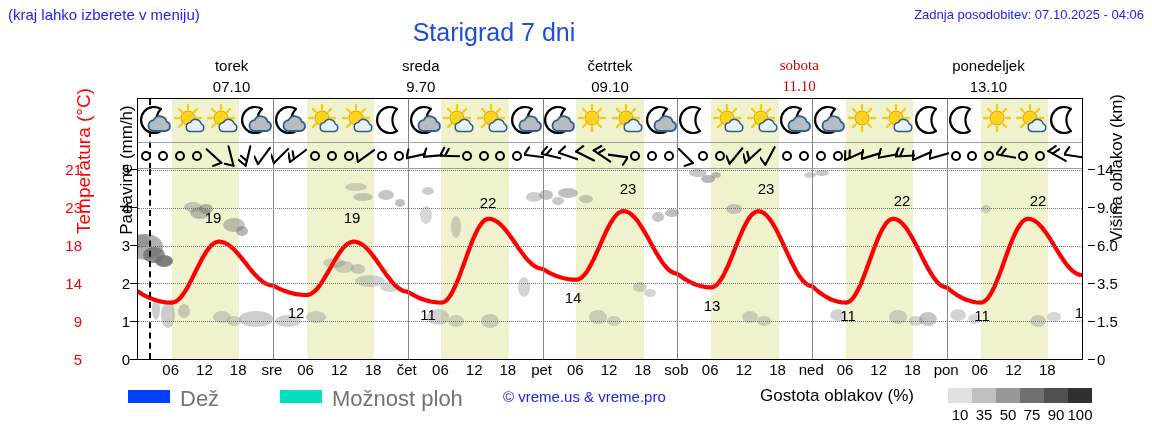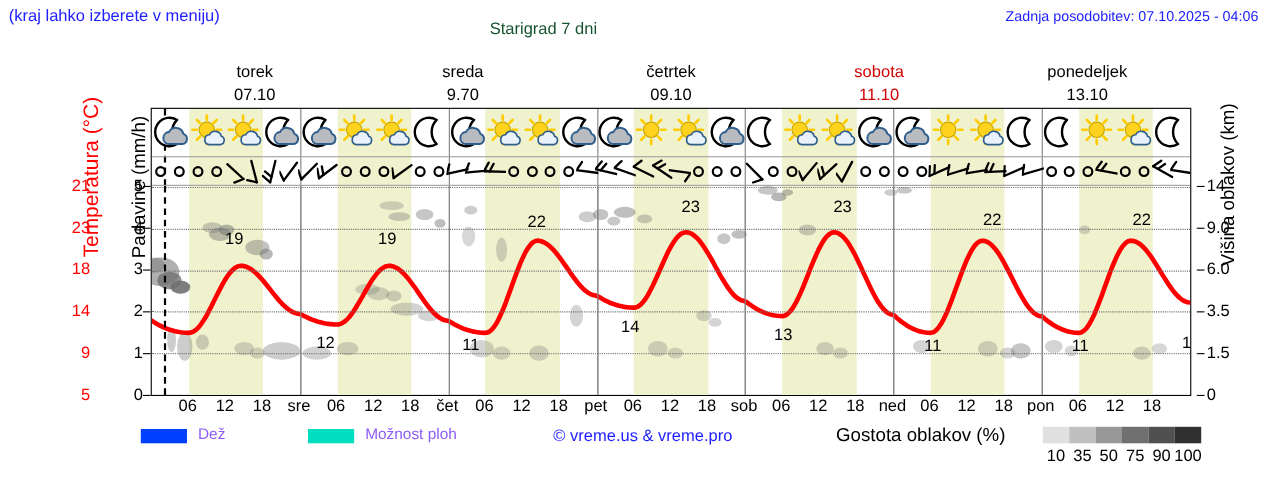--- a/index.html
+++ b/index.html
@@ -18,21 +18,21 @@
 
   
   .hdr-left {
     position: absolute; left: 8px; top: 6px;
     font-size: 15px; color: #2020ff;
     white-space: nowrap;
   }
   .hdr-title {
     position: absolute; left: 0; top: 18px; width: 988px;
     text-align: center;
-    font-size: 15px; color: #14532d;
+    font-size: 25px; color: #1d4ed8;
     white-space: nowrap;
   }
   .hdr-right {
     position: absolute; right: 8px; top: 7px;
     font-size: 13px; color: #2020ff;
     white-space: nowrap;
     text-align: right;
   }
 
   
@@ -43,21 +43,21 @@
     display: flex;
   }
   .day {
     flex: 1 1 0;
     text-align: center;
     font-size: 15px;
     color: #000;
     line-height: 21px;
     padding-top: 1px;
   }
-  .day.weekend { color: #d00000; }
+  .day.weekend { color: #d00000; font-family: Liberation Serif, serif; }
   .day .dname { display: block; }
   .day .ddate { display: block; }
 
   
   .plot {
     position: absolute;
     left: 137px; top: 98px;
     width: 946px; height: 262px;
     border: 1px solid #000;
     background: #fff;
@@ -176,21 +176,21 @@
 
   
   .legend {
     position: absolute; left: 0; top: 386px;
     width: 1152px; height: 50px;
   }
   .lg-swatch {
     position: absolute; width: 42px; height: 13px;
   }
   .lg-label {
-    position: absolute; font-size: 14px; color: #8b5cf6; white-space: nowrap;
+    position: absolute; font-size: 22px; color: #737373; white-space: nowrap;
   }
   .credit {
     position: absolute; font-size: 15px; color: #2020ff; white-space: nowrap;
   }
   .cloudbar-title {
     position: absolute; font-size: 17px; color: #000; white-space: nowrap;
   }
   .cloudbar {
     position: absolute; display: flex; height: 15px;
   }

